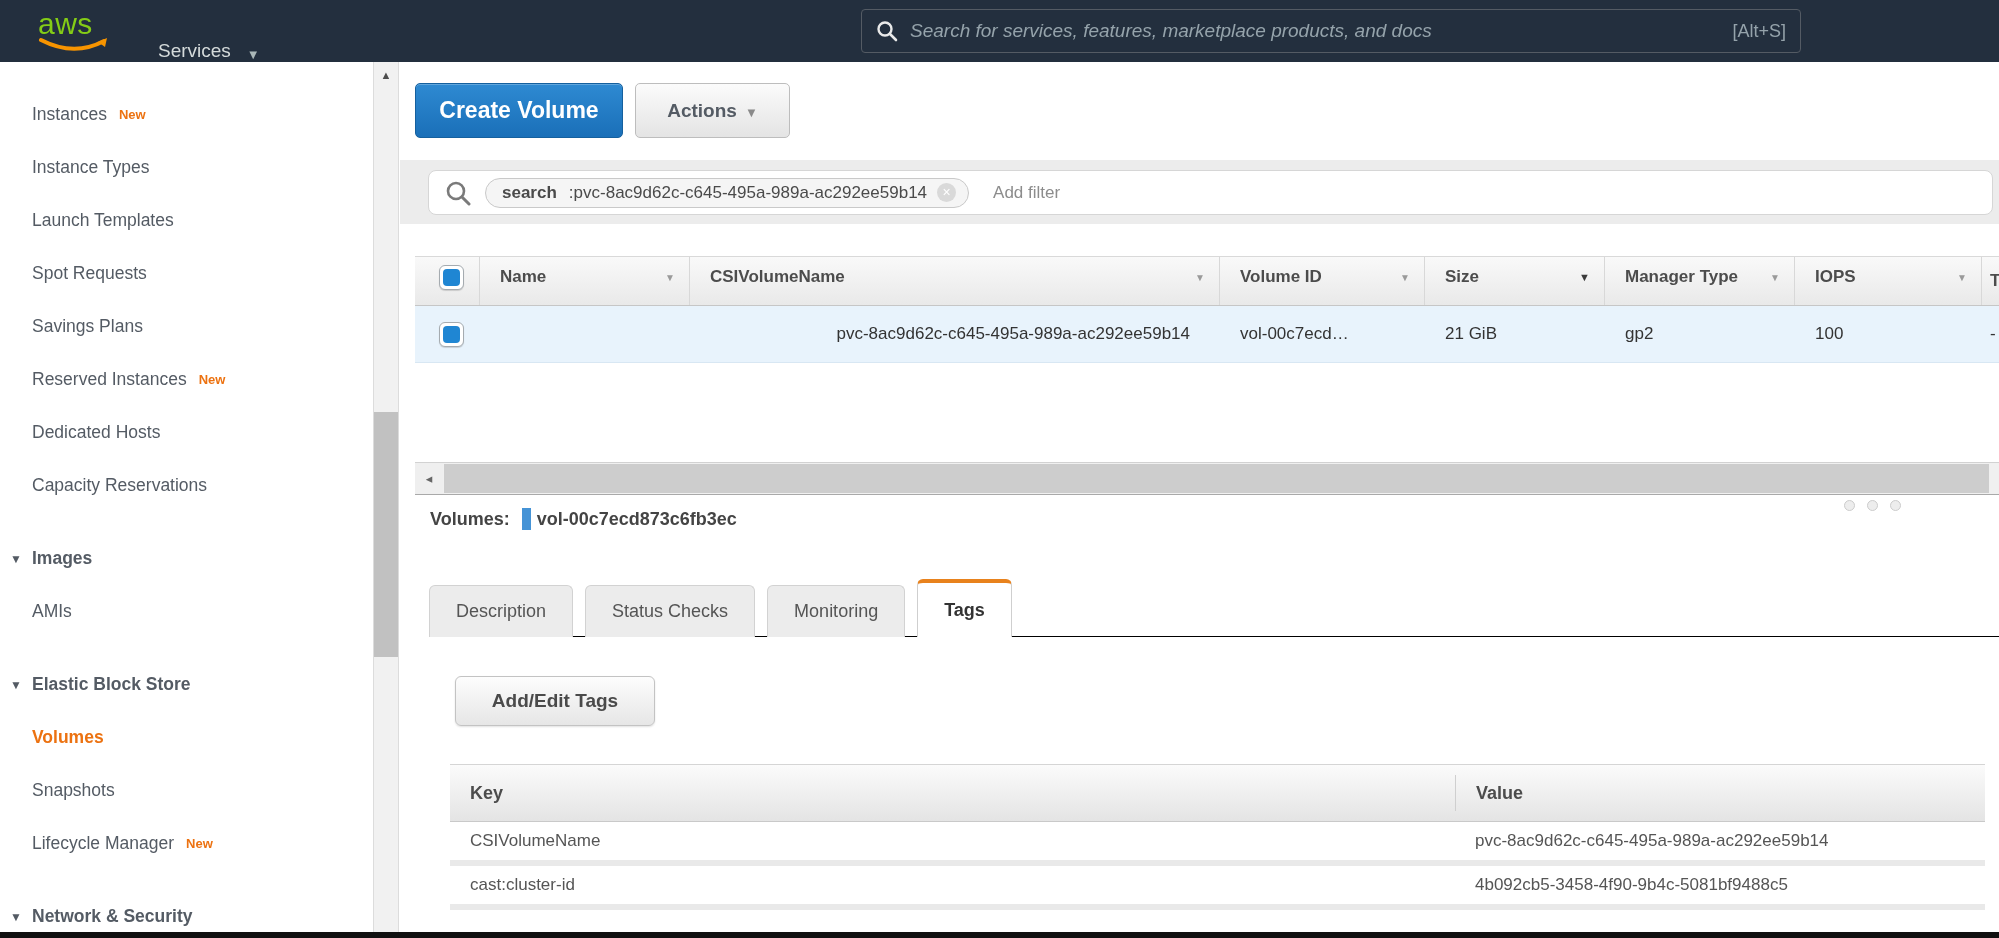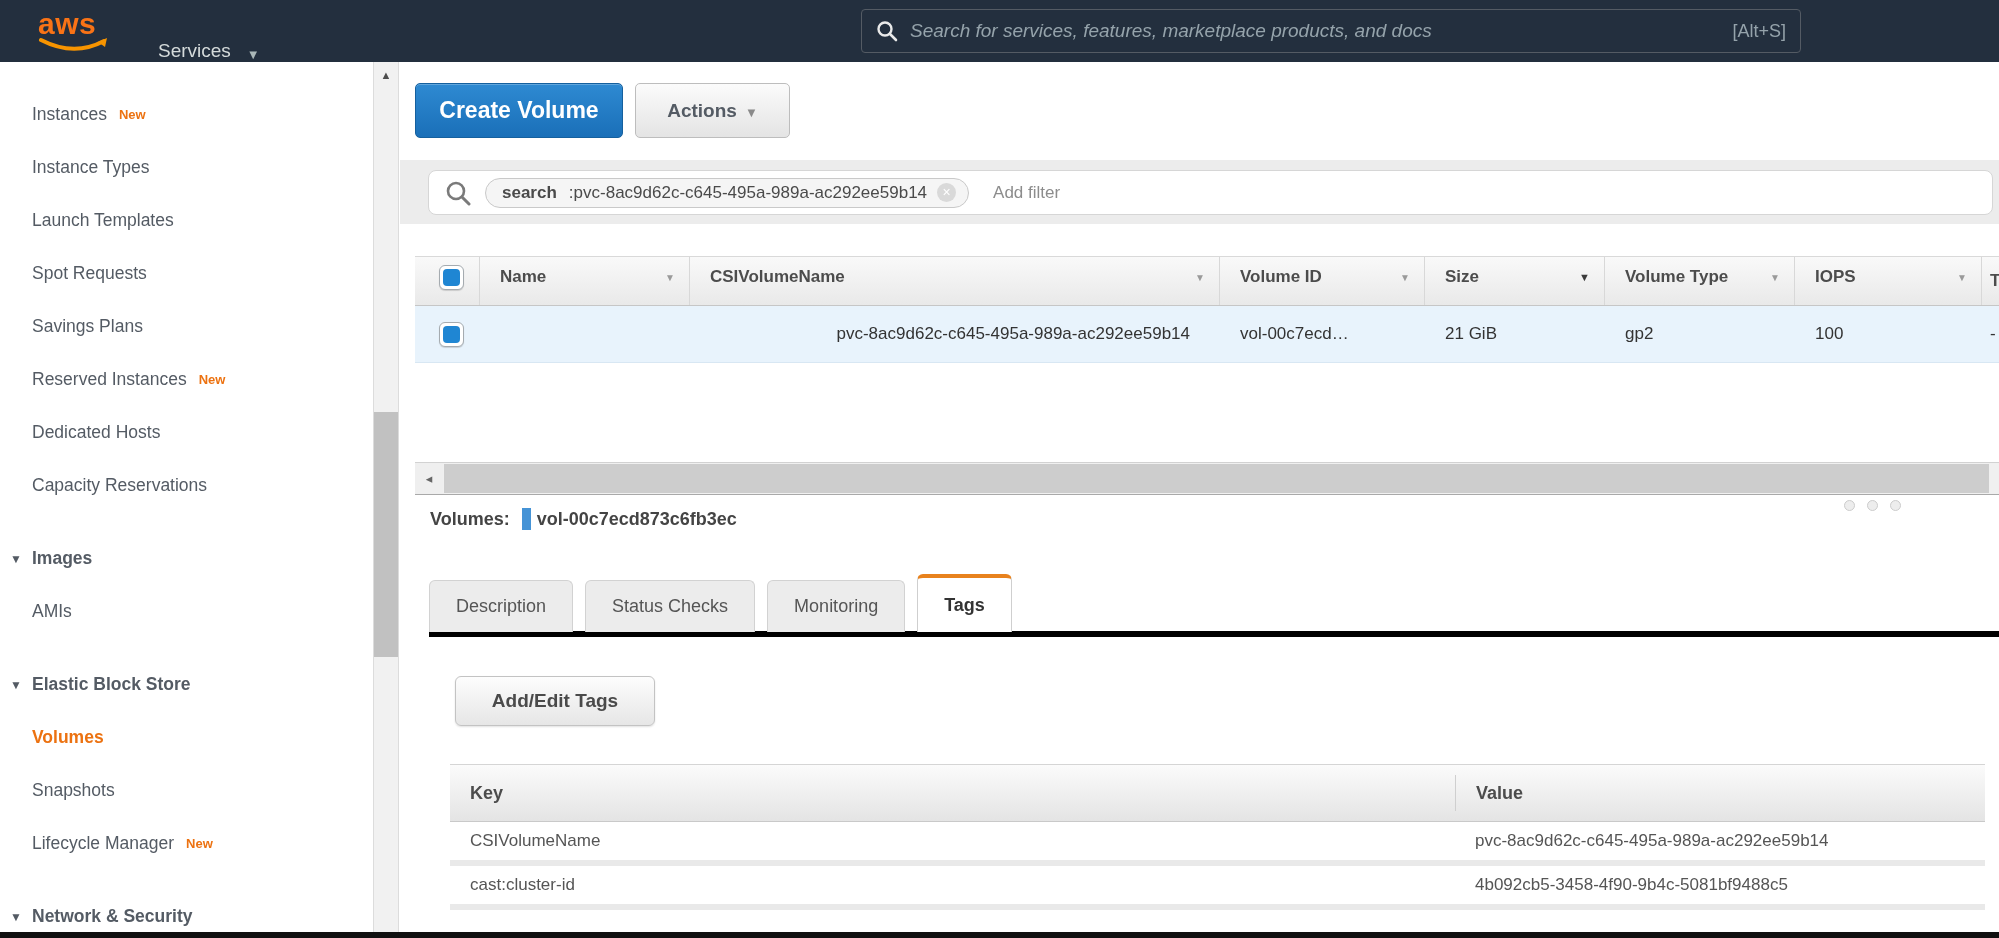--- a/index.html
+++ b/index.html
@@ -2,21 +2,21 @@
 <html><head>
 <meta charset="utf-8">
 <style>
   * { box-sizing: border-box; margin: 0; padding: 0; }
   html,body { width:1999px; height:938px; overflow:hidden; }
   body { font-family:"Liberation Sans", sans-serif; background:#ffffff; position:relative; color:#333; }
 
   
   .topbar { position:absolute; left:0; top:0; width:1999px; height:62px; background:#232f3e; }
   .aws-logo { position:absolute; left:38px; top:10px; width:74px; height:42px; cursor:pointer; }
-  .aws-logo .txt { color:#f97316; font-weight:bold; font-size:30px; letter-spacing:.5px; line-height:28px; display:block; }
+  .aws-logo .txt { color:#84cc16; font-weight:normal; font-size:30px; letter-spacing:.5px; line-height:28px; display:block; }
   .aws-logo svg { position:absolute; left:0; top:27px; }
   .services { position:absolute; left:158px; top:0; height:62px; display:flex; align-items:flex-end; gap:16px;
               color:#d5dbdb; font-size:19px; cursor:pointer; }
   .services .caret { font-size:13px; color:#aab7b8; }
   .searchbox { position:absolute; left:861px; top:9px; width:940px; height:44px; background:#232f3e;
                border:1px solid #545b64; border-radius:4px; display:flex; align-items:center; padding:12px 14px; }
   .searchbox svg { flex:0 0 auto; margin-right:12px; }
   .searchbox input { flex:1; background:transparent; border:none; outline:none; color:#d5dbdb; font-size:19px;
                      font-family:"Liberation Sans",sans-serif; }
   .searchbox input::placeholder { color:#95a3ab; font-style:italic; }
@@ -92,21 +92,21 @@
 
   .panel-dots { position:absolute; top:438px; right:98px; display:flex; gap:12px; cursor:row-resize; }
   .panel-dots span { width:11px; height:11px; border-radius:50%; background:#ededed; border:1.5px solid #cccccc; }
 
   
   .detail-heading { position:absolute; left:30px; top:446px; font-size:18px; font-weight:bold; color:#444;
                     display:flex; align-items:center; gap:6px; }
   .sel-bar { display:inline-block; width:9px; height:22px; background:#4593d6; margin-left:6px; }
 
   .tabs { position:absolute; left:29px; right:0; top:517px; height:58px; display:flex; align-items:flex-end; gap:12px;
-          border-bottom:6px solid #000000; }
+          border-bottom:1px solid #000000; }
   .tab { height:52px; padding:0 26px; display:flex; align-items:center; background:#ececec;
          border:1px solid #d2d2d2; border-bottom:none; border-radius:6px 6px 0 0; font-size:18px; color:#555;
          cursor:pointer; position:relative; top:1px; }
   .tab.active { background:#fff; height:58px; font-weight:bold; color:#333; border-top:4px solid #e8821d;
                 border-left:1px solid #cfcfcf; border-right:1px solid #cfcfcf; }
 
   .btn-addedit { position:absolute; left:55px; top:614px; width:200px; height:50px; border-radius:6px;
                  background:linear-gradient(#fdfdfd,#e6e6e6); border:1px solid #c3c3c3; color:#4a4a4a;
                  font-weight:bold; font-size:19px; font-family:"Liberation Sans",sans-serif; cursor:pointer;
                  box-shadow:0 1px 2px rgba(0,0,0,.12); }
@@ -210,21 +210,21 @@
         </div>
       <div class="cell c-vid">
           <span>Volume ID</span>
           <span class="sort">▼</span>
         </div>
       <div class="cell c-size">
           <span>Size</span>
           <span class="sort dark">▼</span>
         </div>
       <div class="cell c-type">
-          <span>Volume Type</span>
+          <span>Manager Type</span>
           <span class="sort">▼</span>
         </div>
       <div class="cell c-iops">
           <span>IOPS</span>
           <span class="sort">▼</span>
         </div>
       <div class="cell c-last">
           <span>T</span>
         </div>
     </div>

